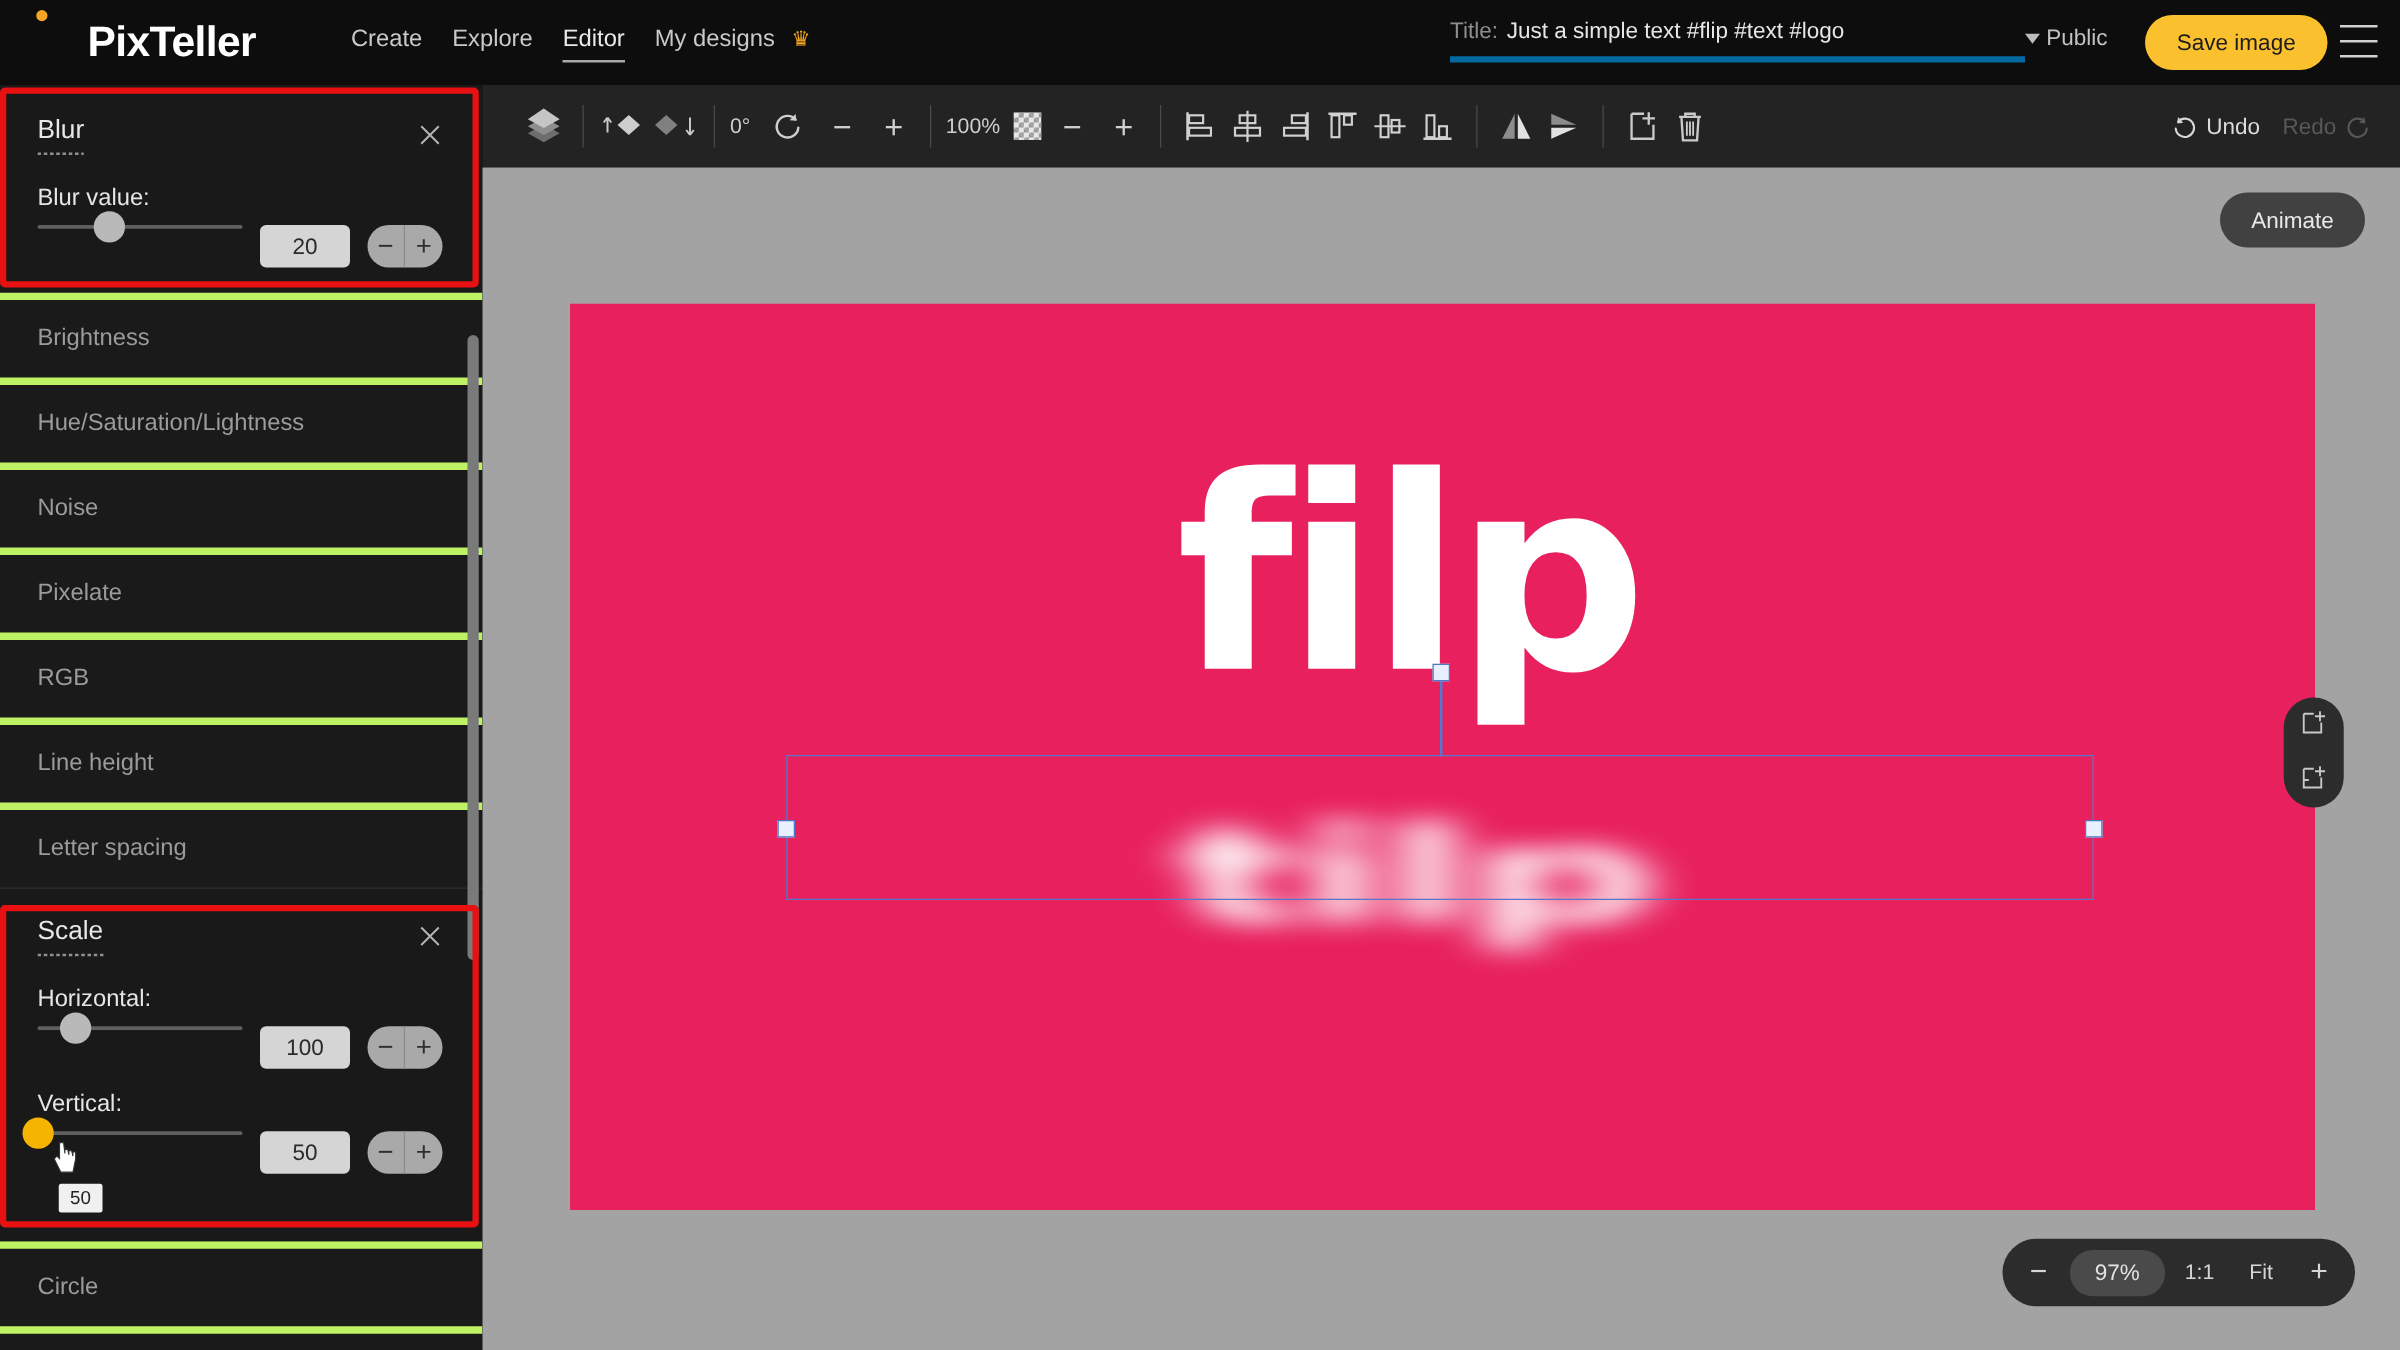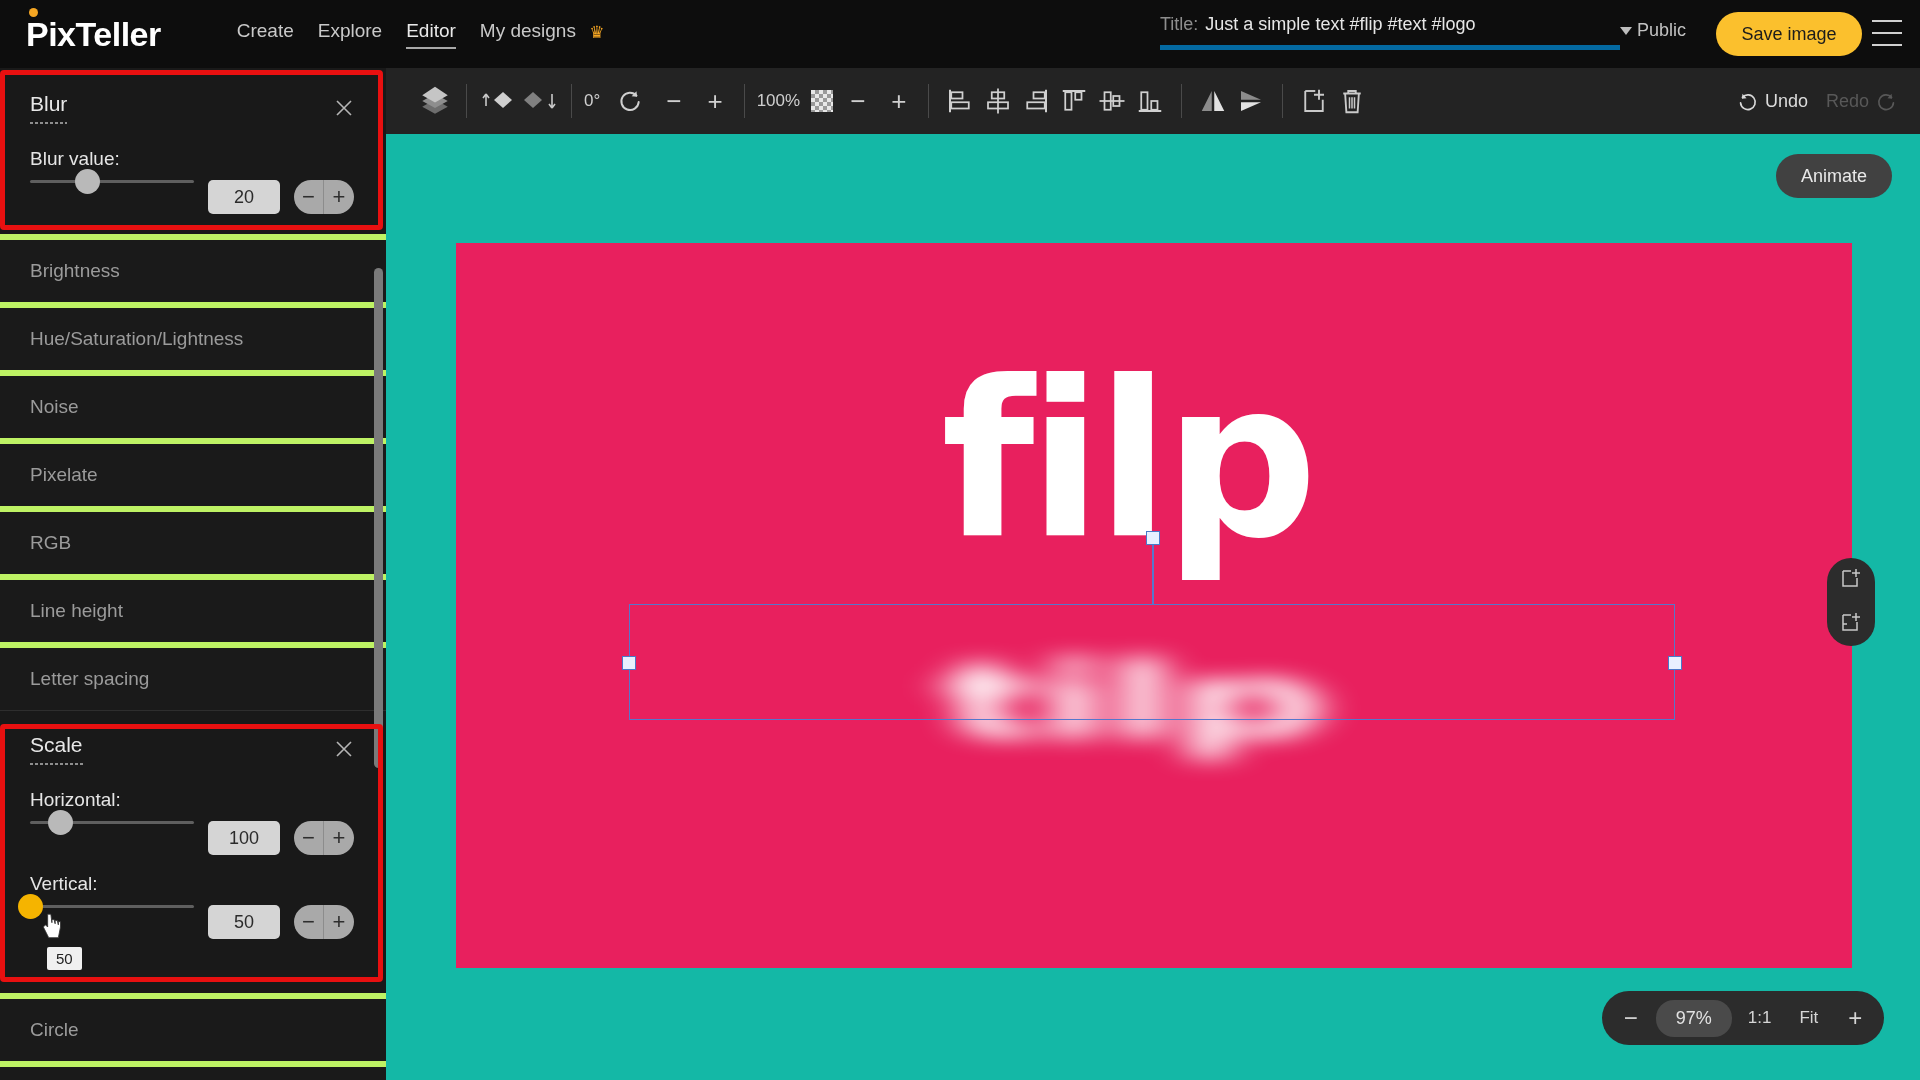--- a/index.html
+++ b/index.html
@@ -7,21 +7,21 @@
     width: 1920px; height: 1080px;
     background: #111111;
     font-family: "Liberation Sans", sans-serif;
     overflow: hidden;
   }
   #app { position: relative; width: 1920px; height: 1080px; }
 
   
   .topnav {
     position: absolute; left: 0; top: 0; width: 1920px; height: 68px;
-    background: #0d0d0d; display: flex; align-items: center;
+    background: #0d0d0d; display: flex; align-items: center; padding-left: 44px;
   }
   .logo-wrap { display: flex; align-items: baseline; margin-left: 26px; }
   .logo-text {
     font-size: 34px; font-weight: bold; color: #ffffff;
     letter-spacing: -0.5px; position: relative; line-height: 1;
   }
   .logo-dot {
     position: absolute; width: 9px; height: 9px; border-radius: 50%;
     background: #f5a623; left: 29px; top: 8px;
   }
@@ -163,21 +163,21 @@
     position: absolute; width: 26px; height: 30px; z-index: 25;
   }
   .drag-tip {
     position: absolute; background: #f0f0f0; color: #222; font-size: 15px;
     padding: 3px 9px; border-radius: 2px; z-index: 26;
   }
 
   
   .canvas-area {
     position: absolute; left: 386px; top: 134px; width: 1534px; height: 946px;
-    background: #14b8a6;
+    background: #a3a3a3;
   }
   .animate-btn {
     position: absolute; left: 1390px; top: 20px; width: 116px; height: 44px;
     background: #414141; color: #e9e9e9; border: none; border-radius: 22px;
     font-size: 18px; cursor: pointer; font-family: "Liberation Sans", sans-serif;
   }
   .artboard {
     position: absolute; left: 70px; top: 109px; width: 1396px; height: 725px;
     background: #e8205e; overflow: visible; text-align: center;
   }

